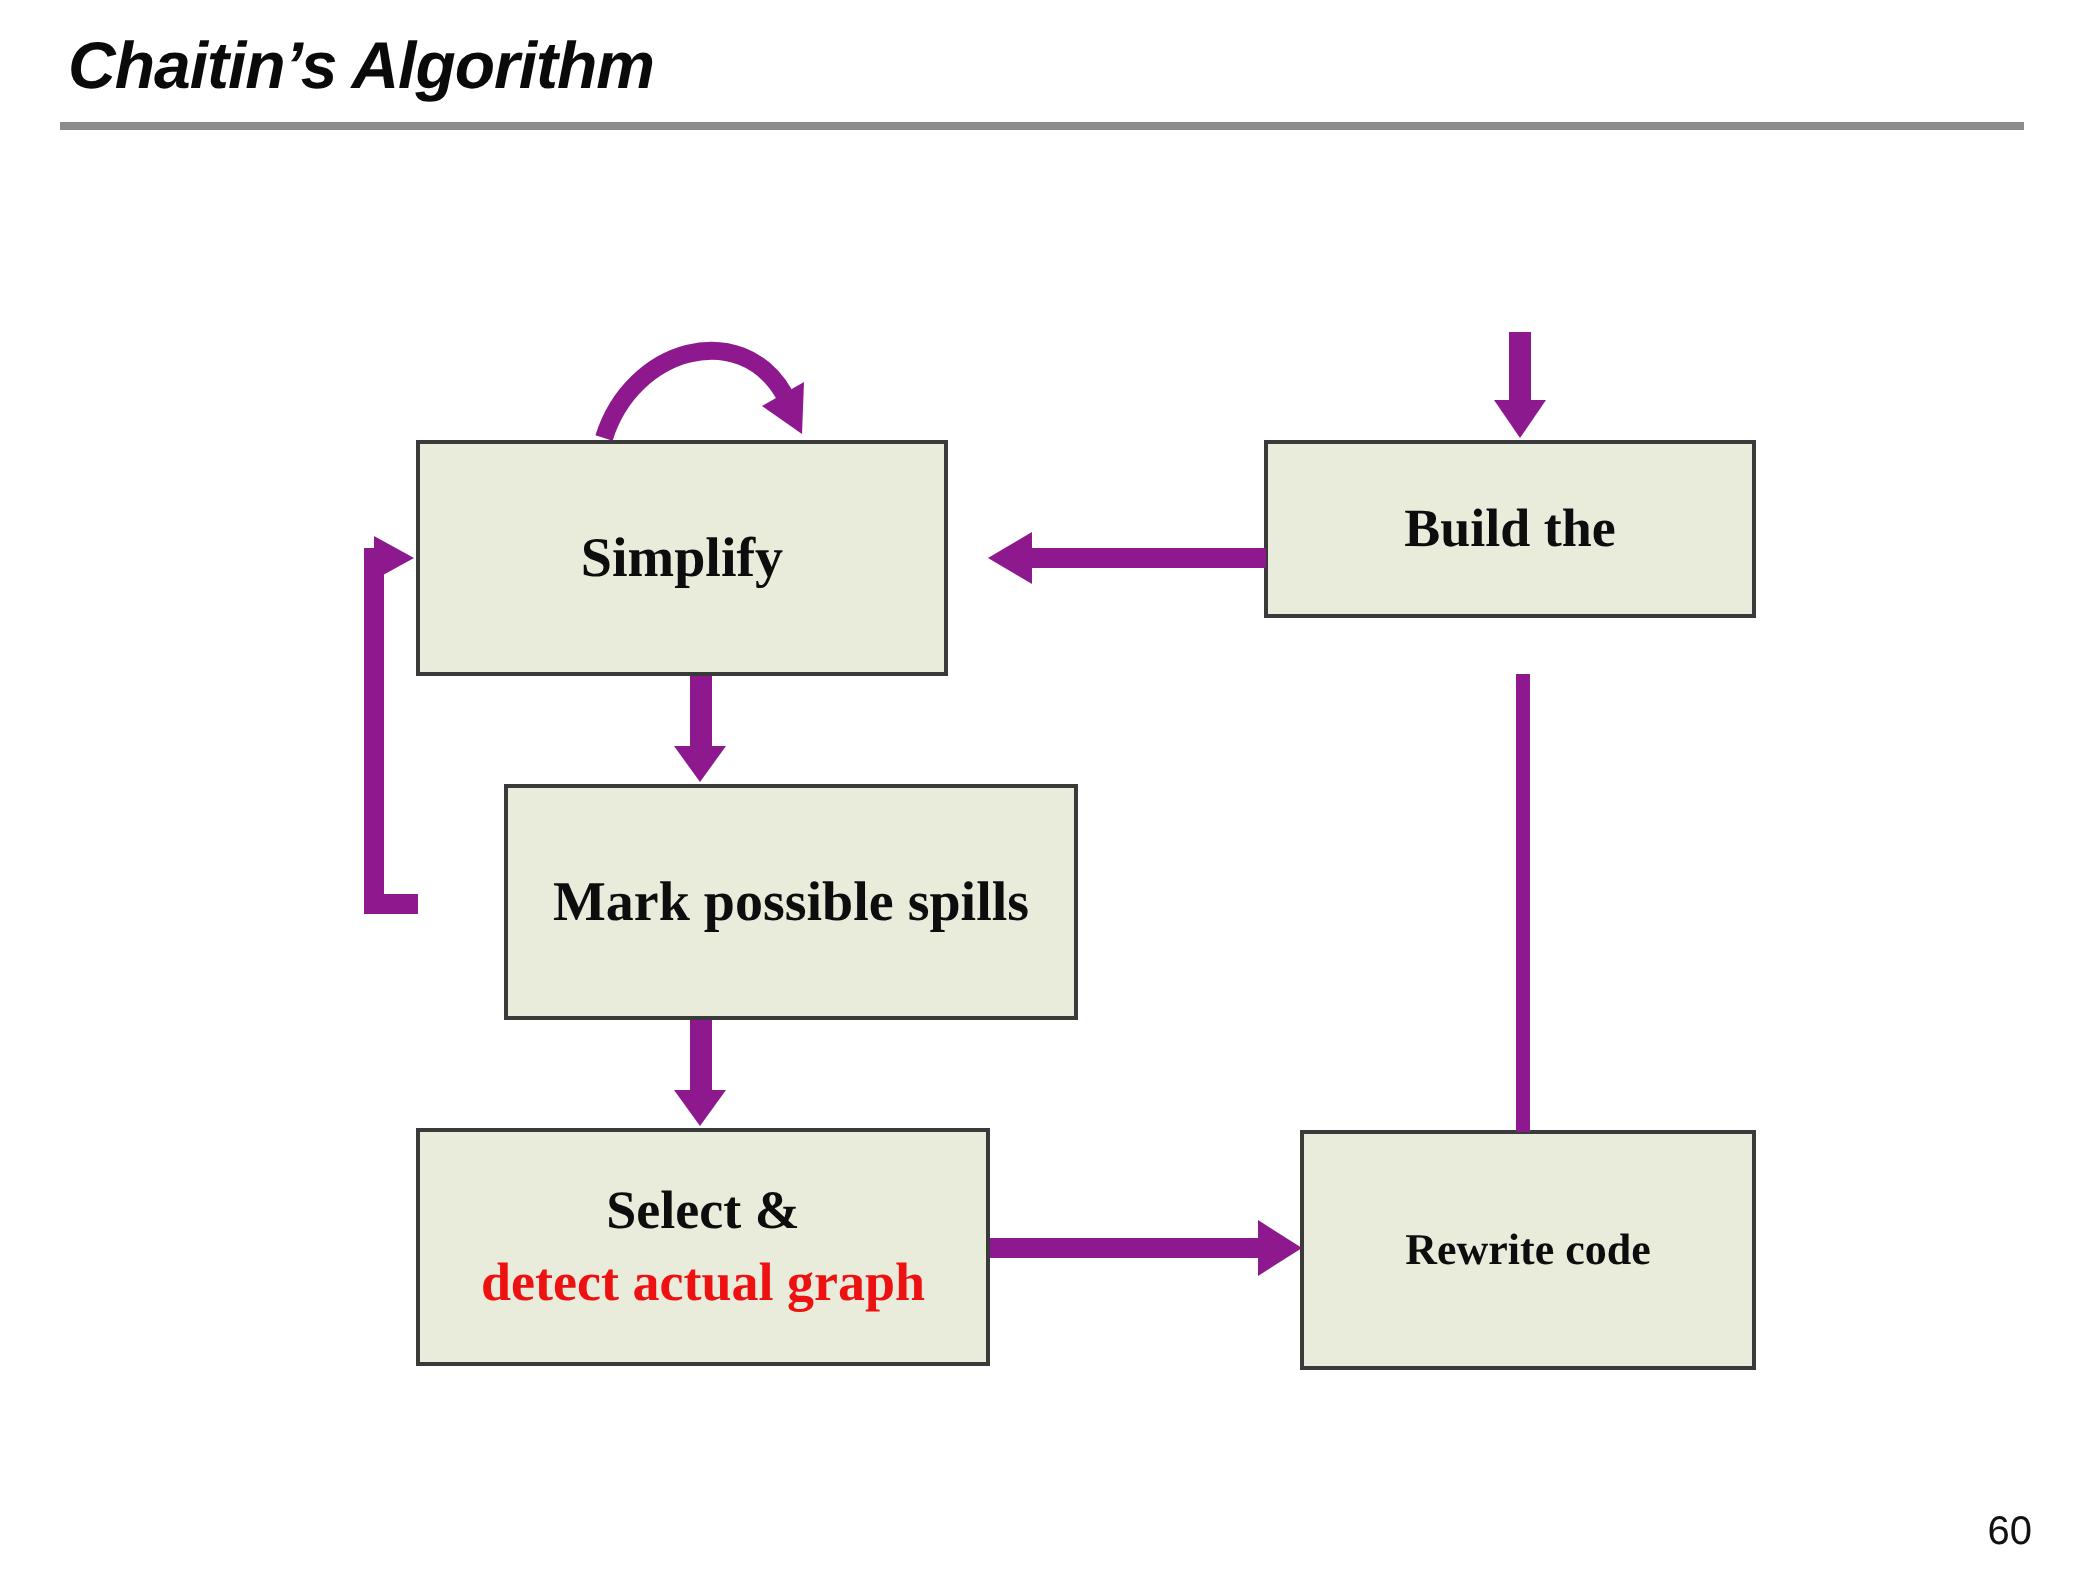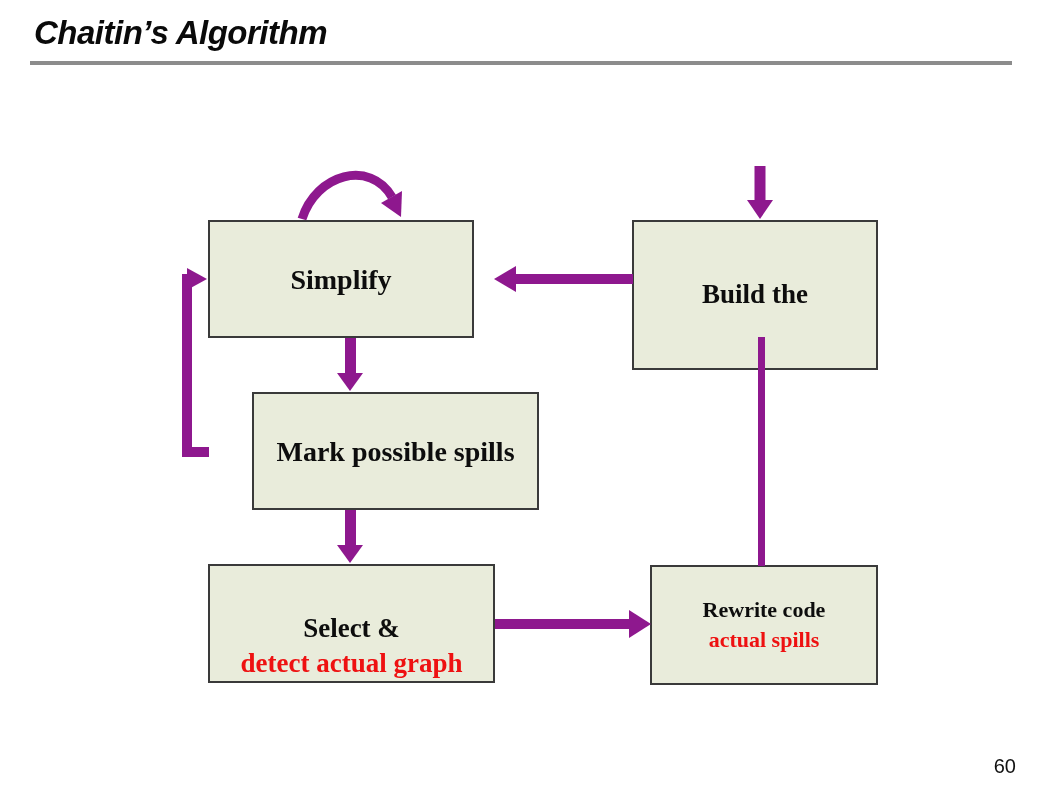--- a/index.html
+++ b/index.html
@@ -47,23 +47,23 @@
     align-items: center;
     justify-content: center;
     text-align: center;
     font-family: "Liberation Serif", serif;
     font-weight: bold;
     color: #0d0d0d;
     font-size: 28px;
     line-height: 1.25;
   }
   #box-simplify { left: 208px; top: 220px; width: 266px; height: 118px; }
-  #box-build    { left: 632px; top: 220px; width: 246px; height: 150px; font-size: 27px; line-height: 1.3; }
+  #box-build    { left: 632px; top: 220px; width: 246px; height: 89px; font-size: 27px; line-height: 1.3; }
   #box-mark     { left: 208px; top: 392px; width: 287px; height: 118px; margin-left: 44px; }
-  #box-select   { left: 208px; top: 564px; width: 287px; height: 119px; font-size: 27px; line-height: 1.3; justify-content: flex-end; }
+  #box-select   { left: 208px; top: 564px; width: 287px; height: 119px; font-size: 27px; line-height: 1.3; }
   #box-rewrite  { left: 650px; top: 565px; width: 228px; height: 120px; font-size: 22px; line-height: 1.35; }
   .red-line { color: var(--red-text, #ee1111); }
 
   .page-num {
     position: absolute;
     right: 22px; bottom: 14px;
     font-size: 20px;
     color: #111111;
   }
 </style>
@@ -87,21 +87,20 @@
     <span>Mark possible spills</span>
   </div>
 
   <div class="box" id="box-select">
     <span>Select &amp;</span>
     <span class="red-line">detect actual graph</span>
   </div>
 
   <div class="box" id="box-rewrite">
     <span>Rewrite code</span>
-    <span class="red-line">actual spills</span>
   </div>
 
   <svg class="arrows-layer" viewBox="0 0 1038 792">
 
     <g>
       <rect class="arr" x="754.5" y="166" width="11" height="37"></rect>
       <polygon class="arr" points="747,200 773,200 760,219"></polygon>
     </g>
 
     <g>

